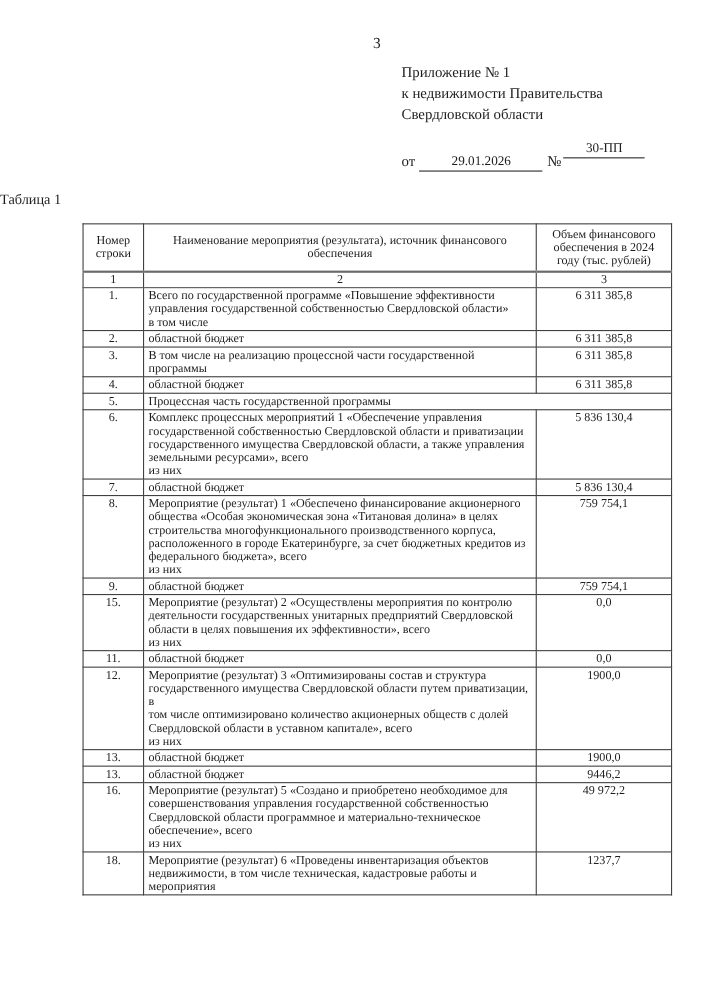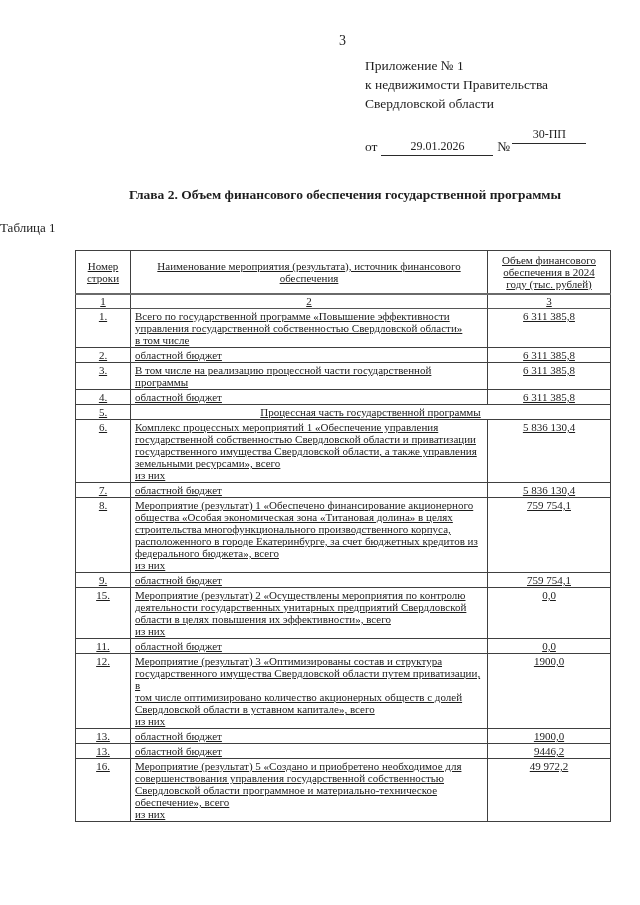--- a/index.html
+++ b/index.html
@@ -35,55 +35,53 @@
 
   .table-label {
     margin-top:17px; width:610px; text-align:left; font-size:13px;
   }
 
   table.fin {
     border-collapse:collapse; table-layout:fixed;
     margin:14px 0 0 75px; width:535px;
     font-size:11px; line-height:12px;
     border:1.5px solid #242424;
-    text-decoration:underline;
   }
   table.fin col.c1 { width:55px; }
   table.fin col.c2 { width:357px; }
   table.fin col.c3 { width:123px; }
   table.fin th, table.fin td {
     border:1px solid #404040; padding:1px 4px; vertical-align:top;
   }
   table.fin thead th {
     font-weight:normal; text-align:center; vertical-align:middle;
     padding:3px 4px; border-bottom:2px solid #6a6a6a;
   }
   tr.numbering td { text-align:center; padding:0 4px 1px 4px; border-bottom:1.5px solid #565656; }
   td.c-num  { text-align:center; }
   td.c-text { white-space:pre-line; }
   td.c-val  { text-align:center; }
-  td.c-merged { text-align:center; }
+  td.c-merged { }
 </style>
 </head>
 <body>
 
 <div class="page">
 
   <div class="page-number">3</div>
 
   <div class="appendix">
     <div class="appendix-line">Приложение № 1</div>
     <div class="appendix-line">к недвижимости Правительства</div>
     <div class="appendix-line">Свердловской области</div>
     <div class="appendix-from">
       <span>от</span><span class="blank date">29.01.2026</span><span>№</span><span class="blank num">30-ПП</span>
     </div>
   </div>
 
-  <div class="chapter">Глава 2. Объем финансового обеспечения государственной программы</div>
 
   <div class="table-label">Таблица 1</div>
 
   <table class="fin">
     <colgroup>
       <col class="c1">
         <col class="c2">
         <col class="c3">
     </colgroup>
     <thead>
@@ -188,16 +186,22 @@
         </tr>
         <tr>
           <td class="c-num">16.</td>
           <td class="c-text">Мероприятие (результат) 5 «Создано и приобретено необходимое для
 совершенствования управления государственной собственностью
 Свердловской области программное и материально-техническое
 обеспечение», всего
 из них</td>
           <td class="c-val">49 972,2</td>
         </tr>
+        <tr>
+          <td class="c-num">18.</td>
+          <td class="c-text">Мероприятие (результат) 6 «Проведены инвентаризация объектов
+недвижимости, в том числе техническая, кадастровые работы и мероприятия</td>
+          <td class="c-val">1237,7</td>
+        </tr>
       </tbody>
   </table>
 
 </div>
 
 </body></html>

